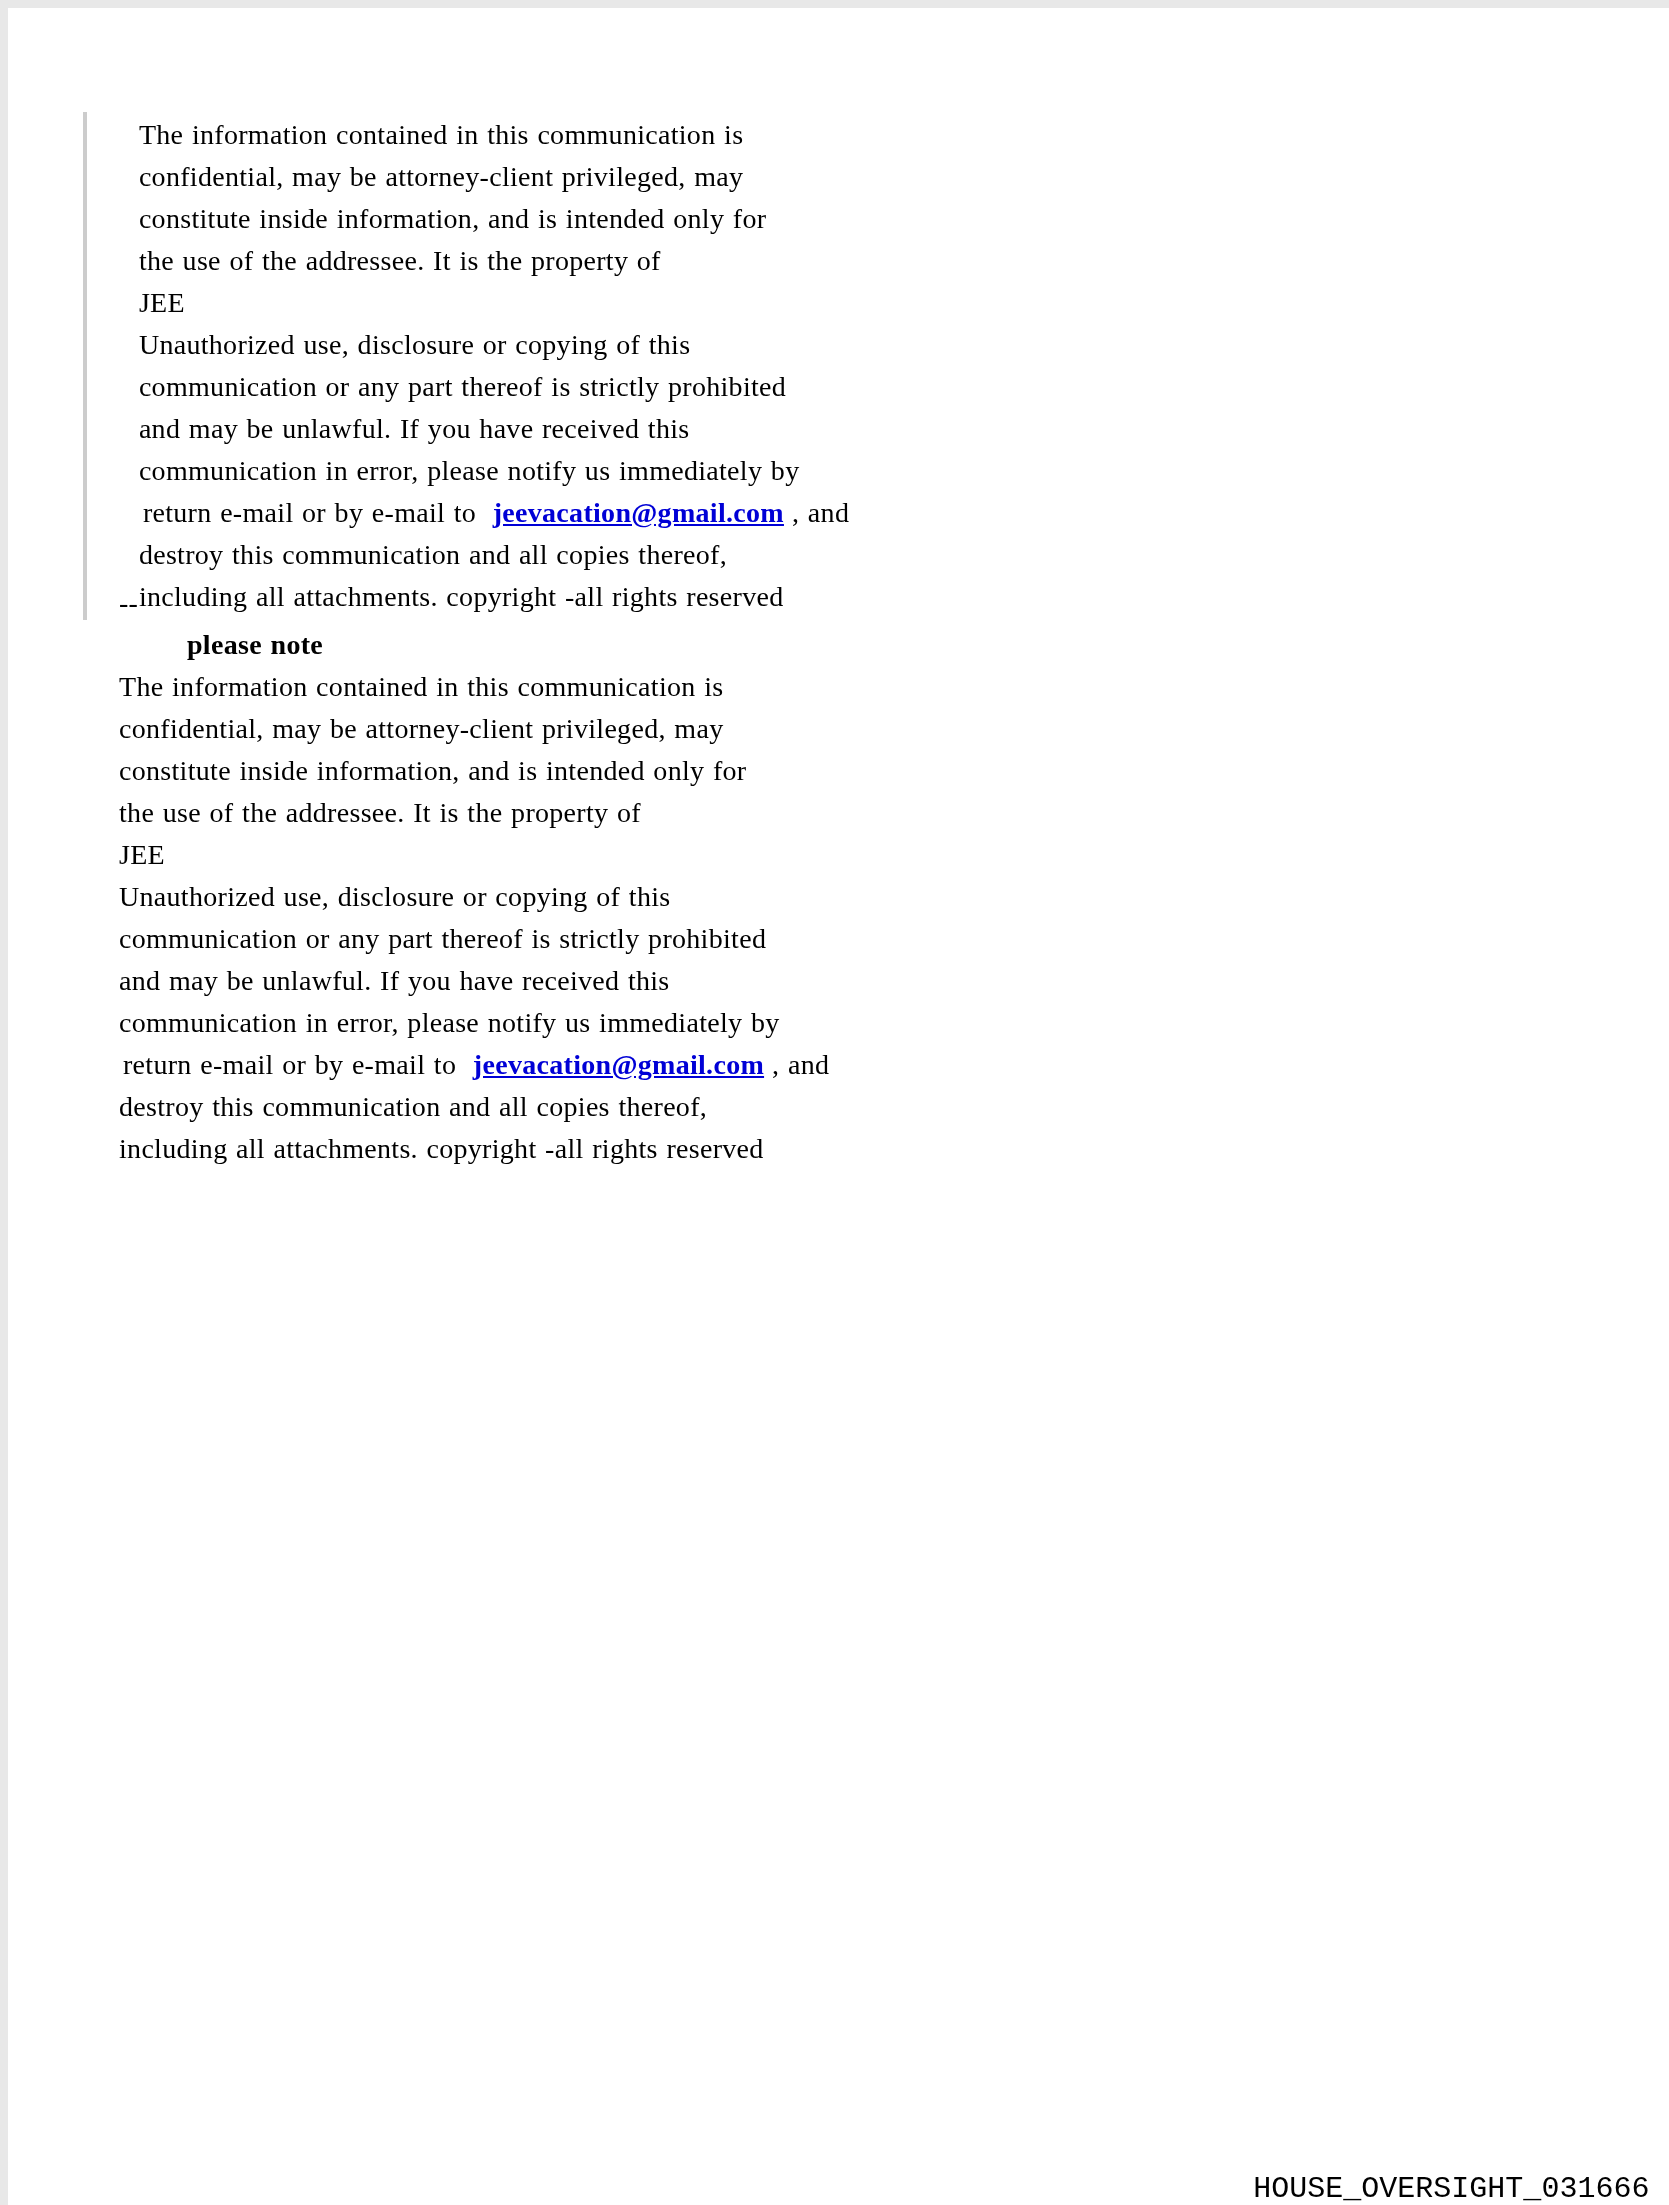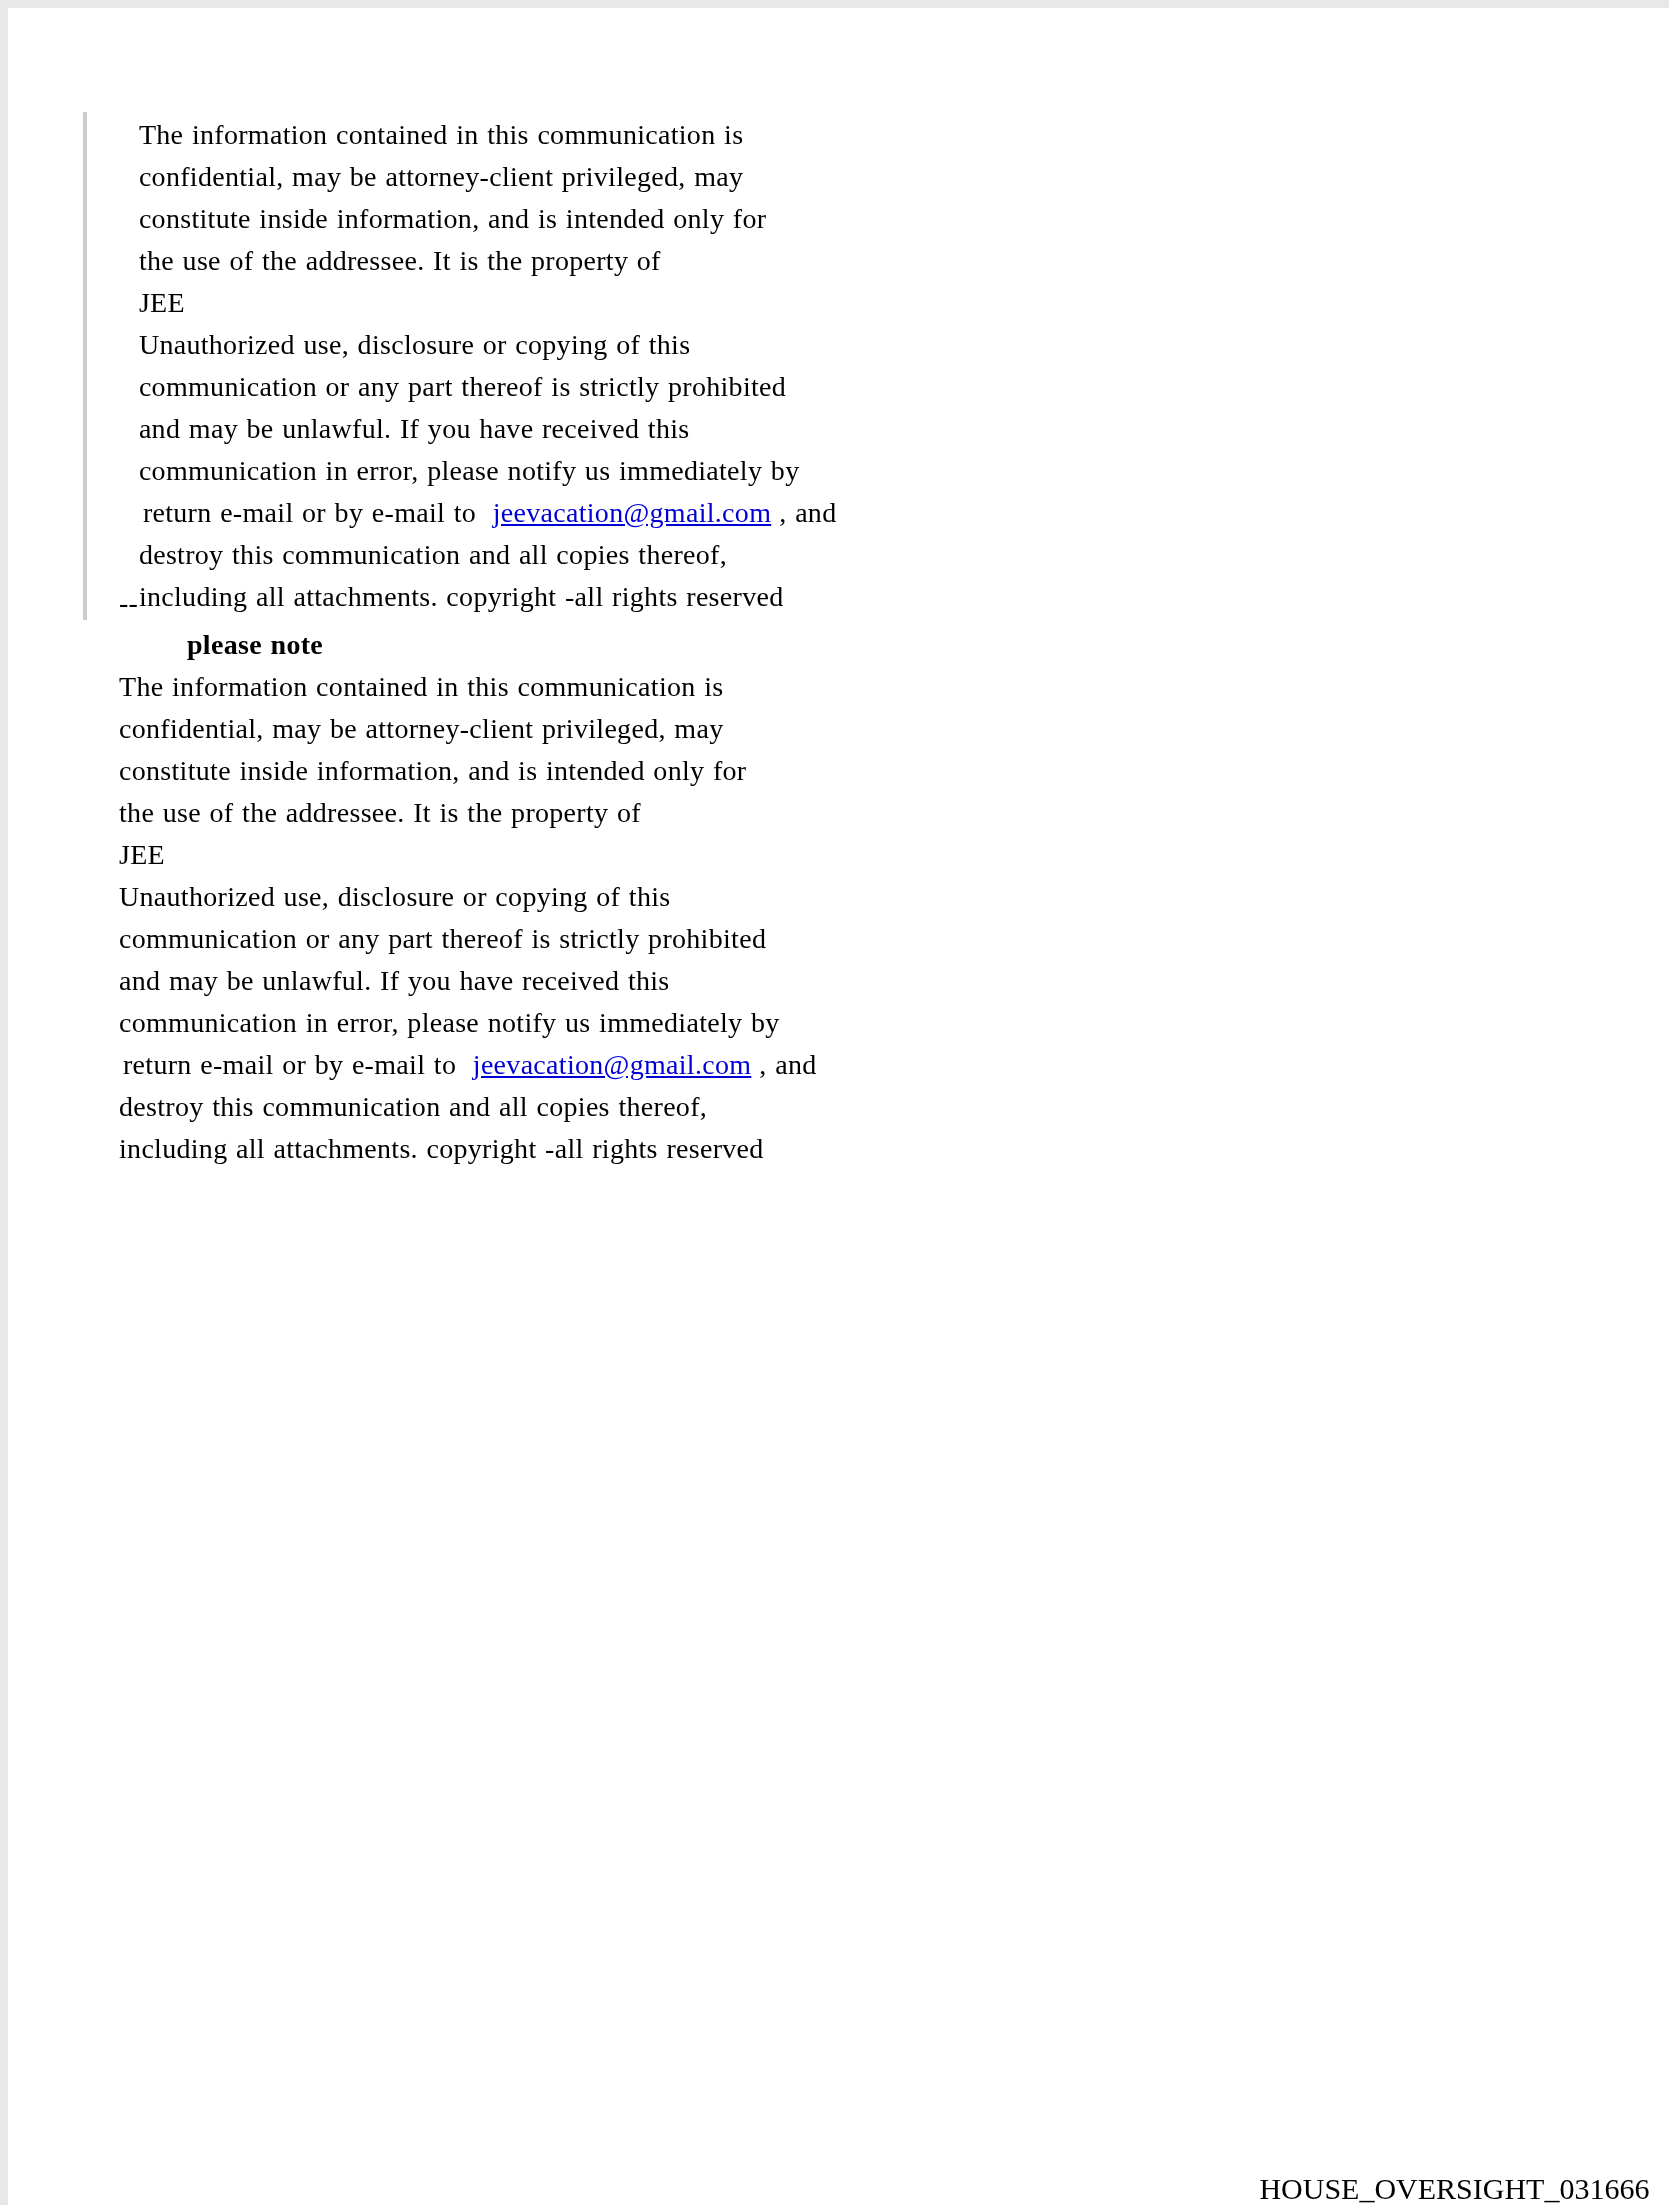--- a/index.html
+++ b/index.html
@@ -50,26 +50,27 @@
     position: absolute;
     left: 99px;
     top: 564px;
   }
   .note-line { padding-left: 68px; font-weight: bold; }
   .email-link {
     color: var(--link-color);
     text-decoration: underline;
     text-decoration-color: var(--link-color);
     cursor: pointer;
+    font-weight: bold;
   }
   .footer {
     position: absolute;
     top: 2156px;
     right: 19.6px;
-    font-family: Liberation Serif, serif;
+    font-family: Liberation Mono, monospace;
     font-size: 30px;
     line-height: 34px;
     color: var(--text-color);
     white-space: nowrap;
   }
 </style>
 </head>
 <body>
 
 <div class="page">

